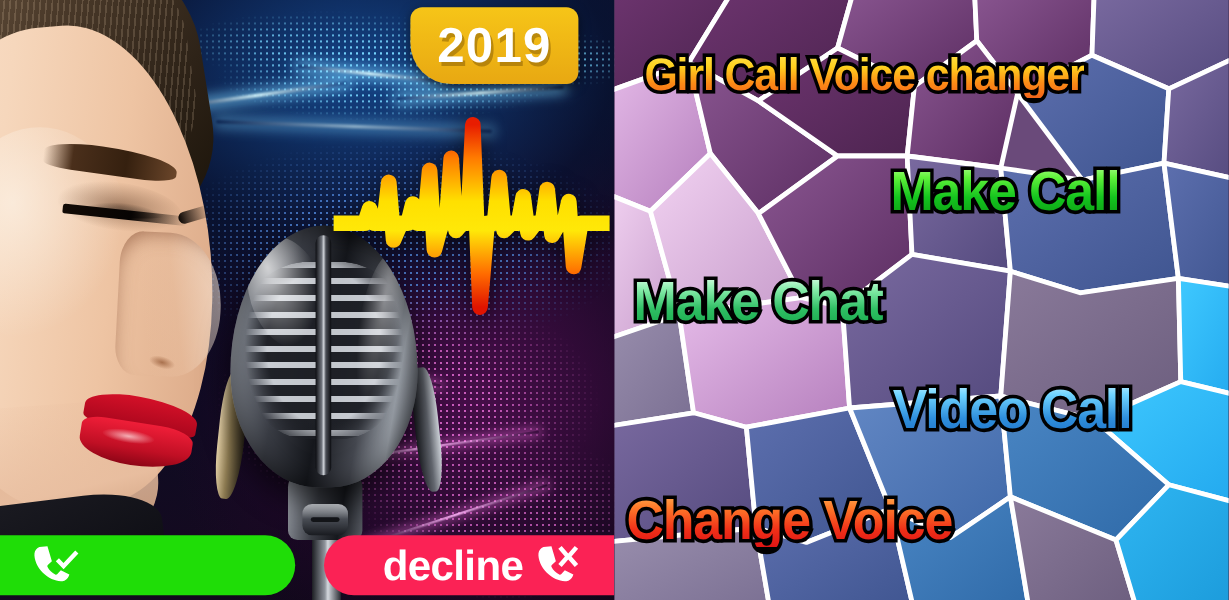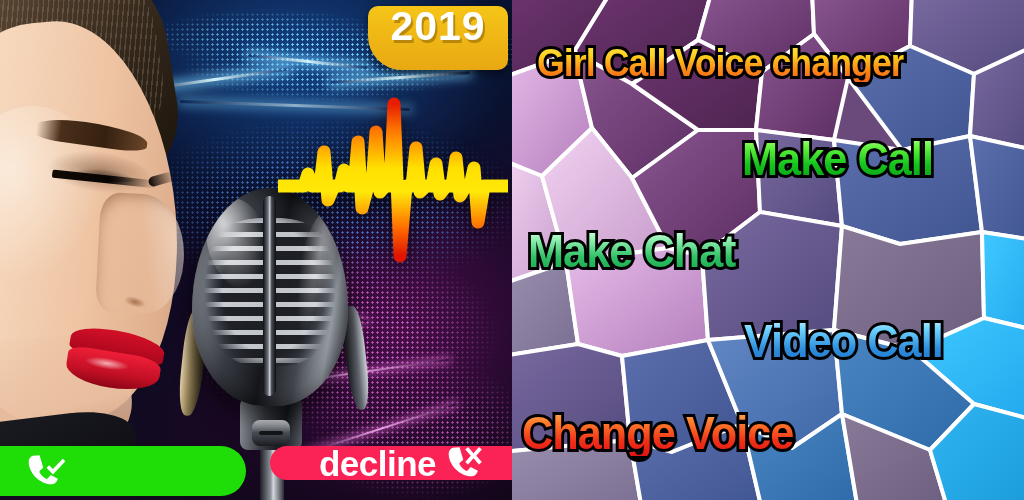--- a/index.html
+++ b/index.html
@@ -127,31 +127,31 @@
         background:linear-gradient(270deg,#cfd4da,#62666e 45%,#1b1d22);}
   .mic-neck{position:absolute;left:62px;top:206px;width:62px;height:56px;border-radius:12px 12px 8px 8px;
         background:linear-gradient(100deg,#9ba0a8,#3b3e45 40%,#16181d 70%,#585c64);}
   .mic-screw{position:absolute;left:74px;top:232px;width:38px;height:26px;border-radius:8px;
         background:linear-gradient(180deg,#d9dde3,#4c5058 48%,#1a1c21);}
   .mic-screw:after{content:"";position:absolute;left:7px;top:11px;width:24px;height:4px;background:#14161a;border-radius:2px;}
   .mic-stem{position:absolute;left:82px;top:254px;width:24px;height:60px;
         background:linear-gradient(90deg,#1c1e23,#8f949c 45%,#d4d8de 55%,#2a2c32);}
 
   
-  .badge2019{position:absolute;left:368px;top:6px;width:140px;height:64px;
+  .badge2019{position:absolute;left:342px;top:6px;width:140px;height:64px;
         background:linear-gradient(180deg,#f6c518 0%,#e8a812 100%);
         border-radius:10px 10px 10px 34px;
-        box-shadow:0 3px 9px rgba(0,0,0,.55);display:flex;justify-content:center;}
+        box-shadow:0 3px 9px rgba(0,0,0,.55);display:flex;align-items:center;justify-content:center;}
   .badge2019 span{font-family:"Liberation Sans",sans-serif;font-weight:bold;font-size:41px;color:#ffffff;
         letter-spacing:1px;text-shadow:2px 3px 0 rgba(120,80,0,.45);line-height:1;}
 
   
   .btn-answer{position:absolute;left:0;top:446px;width:246px;height:50px;background:#1fdd07;
         border-radius:0 26px 26px 0;display:flex;align-items:center;gap:10px;padding-left:26px;box-sizing:border-box;}
-  .btn-decline{position:absolute;left:270px;top:446px;width:242px;height:34px;background:#fb2255;
+  .btn-decline{position:absolute;left:270px;top:446px;width:242px;height:50px;background:#fb2255;
         border-radius:26px 0 0 26px;display:flex;align-items:center;justify-content:flex-end;gap:10px;
         padding-right:24px;box-sizing:border-box;}
   .btn-label{font-family:"Liberation Sans",sans-serif;font-weight:bold;font-size:35px;color:#fff;
         line-height:1;letter-spacing:-.5px;}
   .ico{width:42px;height:36px;flex:0 0 auto;}
 
   
   #right{position:absolute;left:512px;top:0;width:512px;height:500px;overflow:hidden;background:#6a4a7a;text-align:right;}
   .mosaic{position:absolute;inset:0;}
   .rlabel-wrap{position:absolute;}

